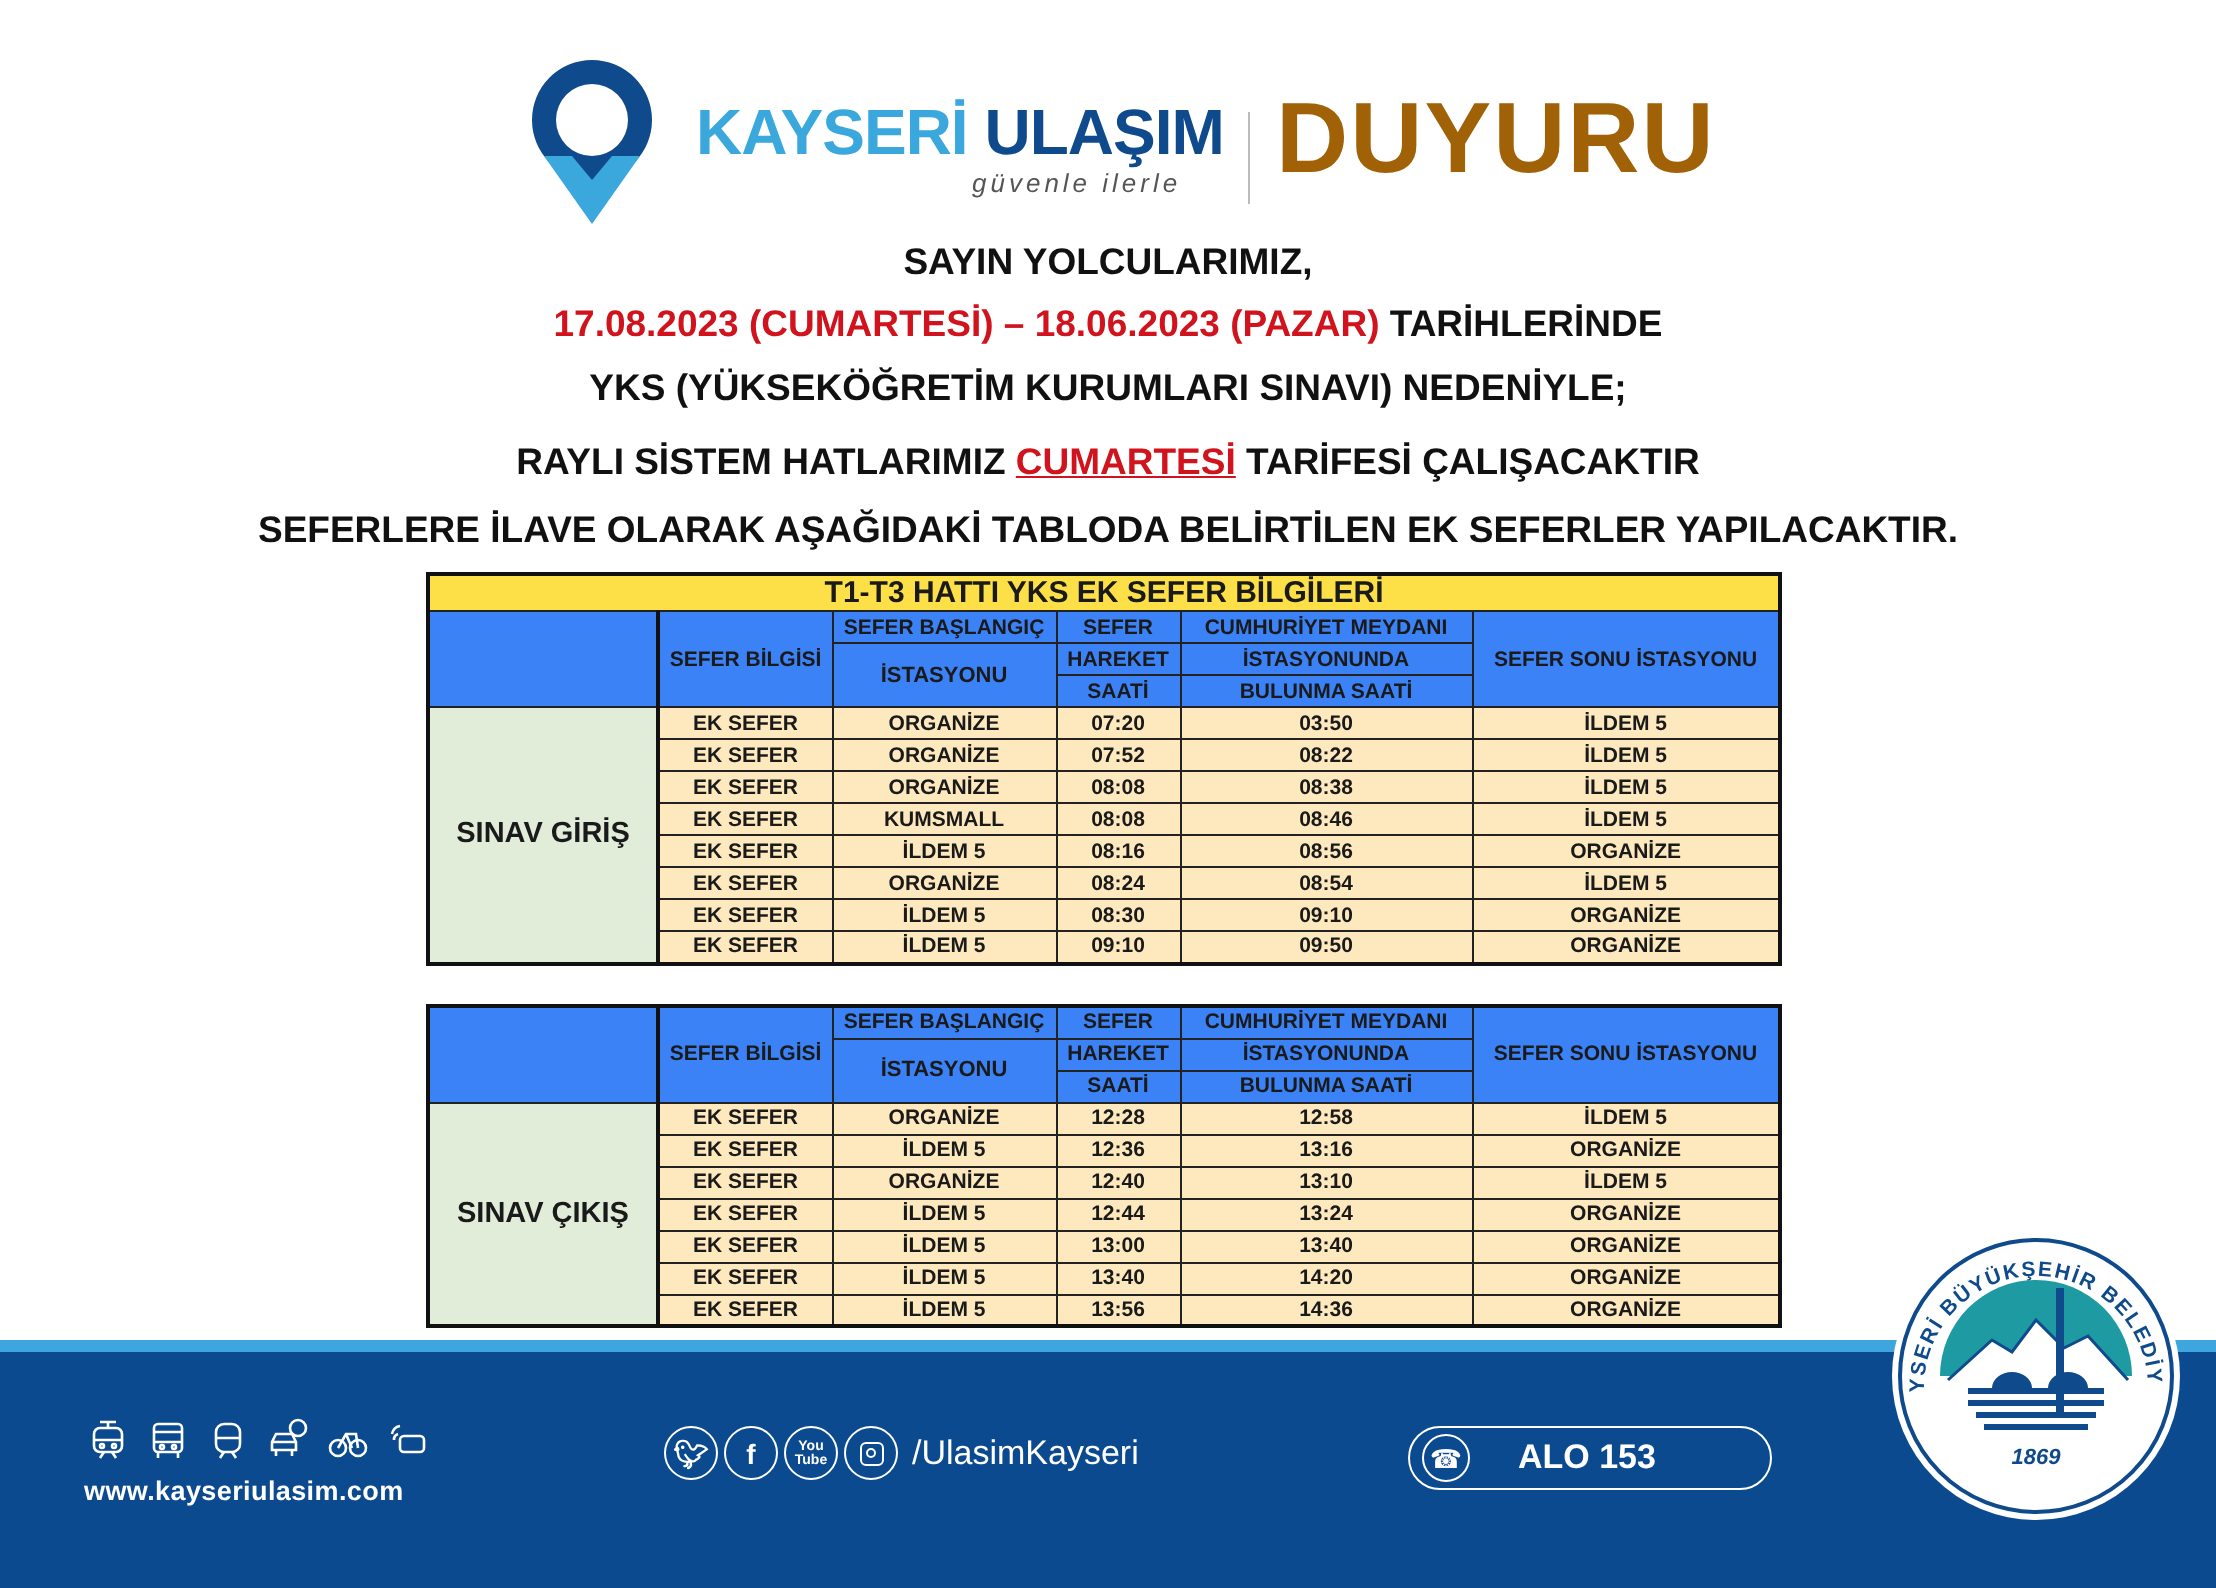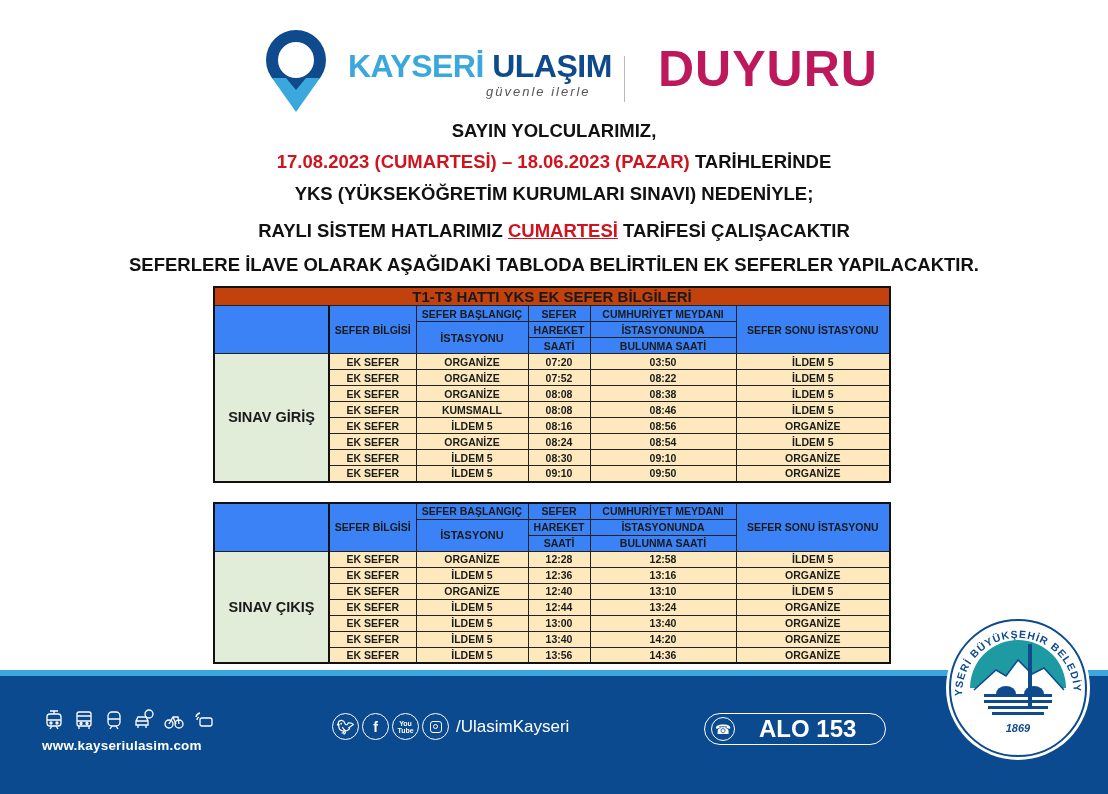--- a/index.html
+++ b/index.html
@@ -7,51 +7,51 @@
   body { position:relative; font-family:"Liberation Sans", sans-serif; }
 
   
   .logo { position:absolute; left:262px; top:26px; width:610px; height:86px; }
   .pin { position:absolute; left:0; top:0; width:68px; height:88px; }
   .brand { position:absolute; left:86px; top:24px; font-weight:bold; font-size:32px; letter-spacing:-0.5px; line-height:1; white-space:nowrap; }
   .brand .k { color:#3aa7dd; }
   .brand .u { color:#0e4a8c;text-align:right; }
   .tagline { position:absolute; left:224px; top:58px; font-style:italic; font-size:13px; color:#555; letter-spacing:2px; white-space:nowrap; }
   .divider { position:absolute; left:362px; top:30px; width:1px; height:46px; background:#bbb; }
-  .duyuru { position:absolute; left:376px; top:18px; font-weight:bold; font-size:50px; color:#be185d; letter-spacing:1px; line-height:1;margin-left:20px; }
+  .duyuru { position:absolute; left:376px; top:18px; font-weight:bold; font-size:50px; color:#a16207; letter-spacing:1px; line-height:1; }
 
   
   .ann { position:absolute; left:0; width:1108px; text-align:center; font-weight:bold; font-size:18.5px; color:#111; font-family:"Liberation Sans Narrow","Liberation Sans", sans-serif; }
   .ann .red { color:#d0131c; }
   .ann .ul { color:#d0131c; text-decoration:underline; }
 
   
   table { position:absolute; border-collapse:collapse; font-size:10.5px; font-weight:bold; color:#1a1a1a; table-layout:fixed; }
   table td, table th { border:1px solid #222; text-align:center; vertical-align:middle; padding:0; white-space:nowrap; overflow:hidden; }
   .t1 { left:213px; top:286px; width:676px; border:2px solid #111; }
   .t2 { left:213px; top:502px; width:676px; border:2px solid #111; }
-  .title-row td { background:#c2410c; font-size:15px; height:18px; }
+  .title-row td { background:#fde047; font-size:15px; height:18px; }
   .hdr td { background:#3b82f6; height:16px; font-size:10.5px; }
   .hdr td.big { font-size:11px; }
   .body td { background:#fde9bd; height:16px; }
   .body td.grp { background:#e1ecd9; font-size:14.5px; }
   .thick { border-left:2px solid #111 !important; }
 
   
   .stripe1 { position:absolute; left:0; top:670px; width:1108px; height:6px; background:#3ea6de; }
   .footer { position:absolute; left:0; top:676px; width:1108px; height:118px; background:#0c4a8f; }
   .icons-row { position:absolute; left:44px; top:709px; display:flex; gap:10px; }
   .ficon { width:20px; height:22px; color:#fff; }
   .url { position:absolute; left:42px; top:738px; color:#fff; font-weight:bold; font-size:13.5px; letter-spacing:0.2px; }
   .social { position:absolute; left:332px; top:713px; display:flex; gap:3px; align-items:center; }
   .sicon { width:27px; height:27px; border:1.5px solid #fff; border-radius:50%; color:#fff; display:flex; align-items:center; justify-content:center; font-size:14px; font-weight:bold; }
   .handle { color:#fff; font-size:17px; margin-left:4px; }
   .alo { position:absolute; left:704px; top:713px; width:182px; height:32px; border:1.5px solid #fff; border-radius:16px; display:flex; align-items:center; }
   .alo .ph { width:24px; height:24px; border:1.5px solid #fff; border-radius:50%; margin-left:6px; color:#fff; display:flex; align-items:center; justify-content:center; font-size:13px; }
-  .alo .txt { color:#fff; font-weight:bold; font-size:24px; margin-left:24px; }
+  .alo .txt { color:#fff; font-weight:bold; font-size:17px; margin-left:24px; }
 
   .seal { position:absolute; left:944px; top:614px; width:148px; height:148px; }
 </style>
 </head>
 <body>
 
 <div class="logo">
   <svg class="pin" viewBox="0 0 68 88">
     <path d="M34 4 A30 30 0 1 0 34 64 A30 30 0 1 0 34 4 Z M34 16 A18 18 0 1 1 34 52 A18 18 0 1 1 34 16 Z" fill="#0e4a8c" fill-rule="evenodd"></path>
     <path d="M10 52 L24 52 L34 64 L44 52 L58 52 L34 86 Z" fill="#3aa7dd"></path>

